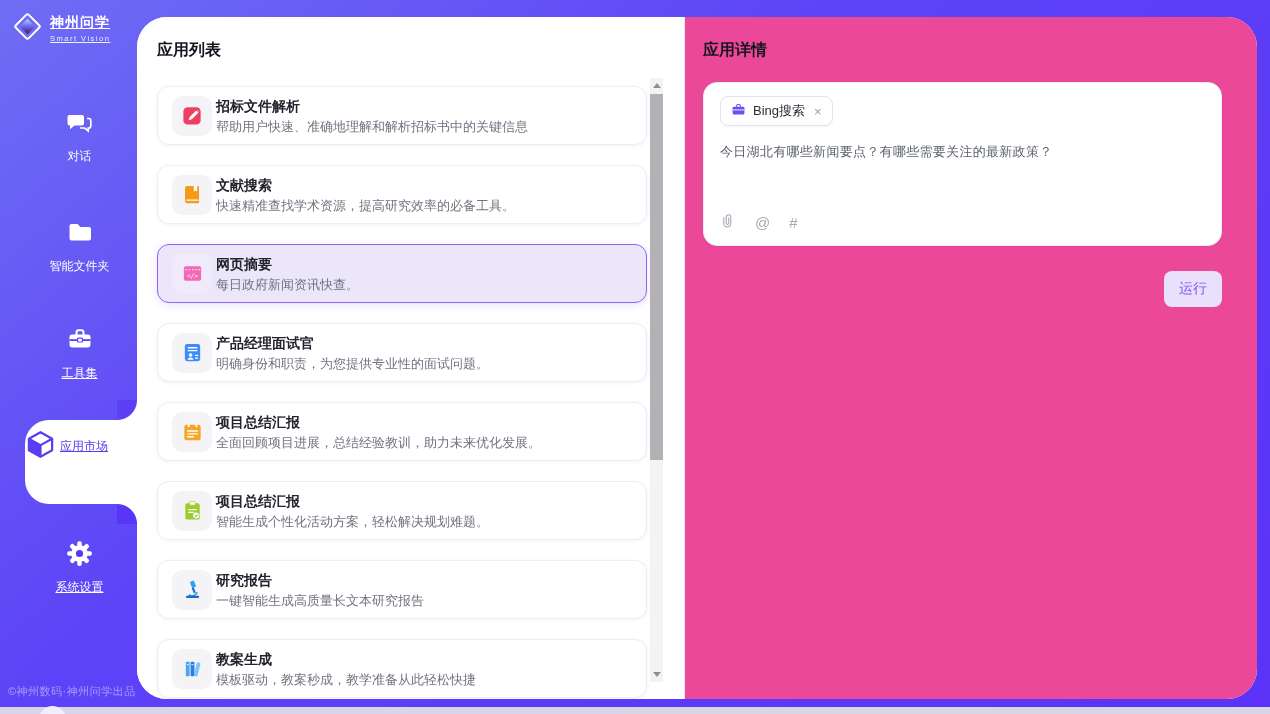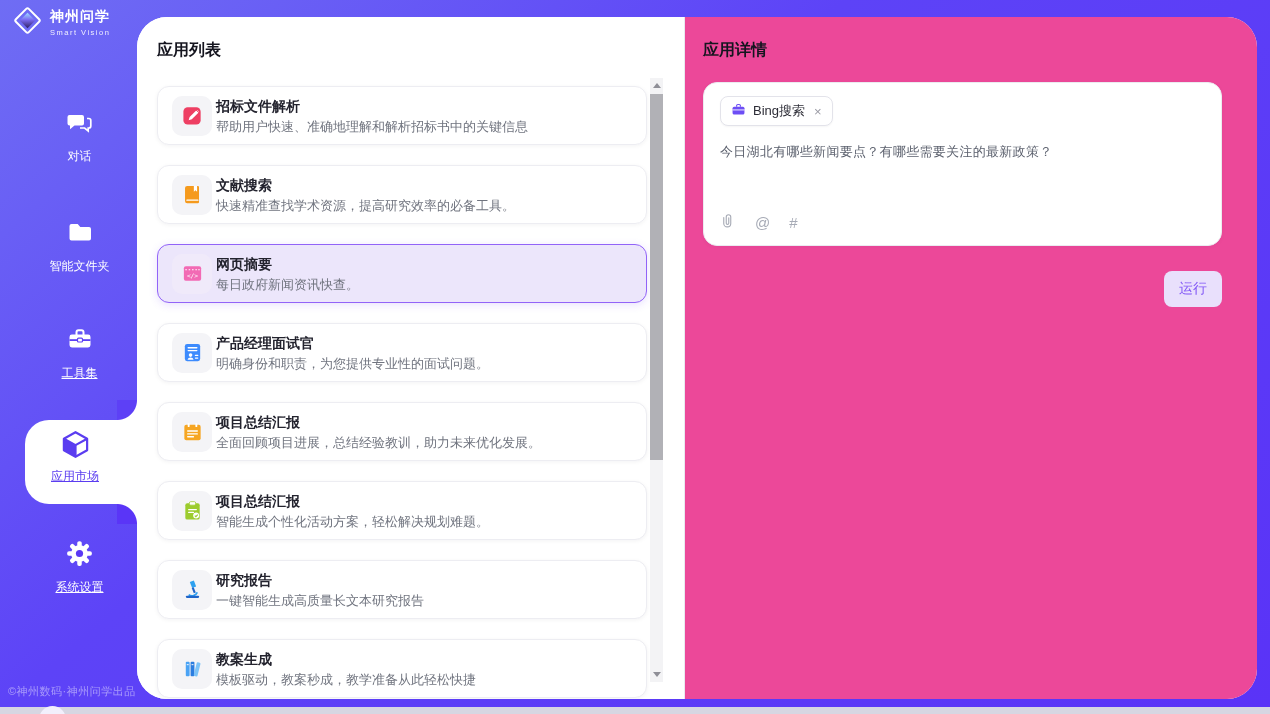--- a/index.html
+++ b/index.html
@@ -6,31 +6,31 @@
   html,body { width:1270px; height:714px; font-family:"Liberation Sans","DejaVu Sans",sans-serif; background:#d7d6e2; overflow:hidden; }
   .frame { position:absolute; left:0; top:0; width:1270px; height:707px;
            background:linear-gradient(140deg,#6f6df4 0%,#5d43f7 40%,#5a33f7 100%); }
 
   
   .main-panel { position:absolute; left:137px; top:17px; width:1120px; height:682px;
                 background:#fff; border-radius:30px; overflow:hidden; display:flex; }
 
   
   .sidebar { position:absolute; left:0; top:0; width:137px; height:707px; color:#fff; }
-  .brand { position:absolute; left:12px; top:5px; display:flex; align-items:center; gap:7px; }
+  .brand { position:absolute; left:12px; top:11px; display:flex; align-items:center; gap:7px;text-decoration:underline; }
   .brand-name { font-size:14px; font-weight:bold; letter-spacing:1px; }
   .brand-sub { font-size:7.5px; letter-spacing:1.5px; opacity:.9; margin-top:2px; }
   .nav-item { position:absolute; left:0; width:159px; display:flex; flex-direction:column; align-items:center; gap:8px; cursor:pointer; }
   .nav-label { font-size:12px; color:#fff; }
   .nav-label.u { text-decoration:underline; }
   .active-tab { position:absolute; left:25px; top:420px; width:112px; height:84px; background:#fff; border-radius:24px 0 0 24px; }
   .fillet { position:absolute; width:20px; height:20px; left:117px; }
   .fillet.top { top:400px; background:radial-gradient(circle at 0 0, #5d40f6 19.5px, #fff 20.5px); }
   .fillet.bot { top:504px; background:radial-gradient(circle at 0 100%, #5a35f7 19.5px, #fff 20.5px); }
-  .active-tab .inner { position:absolute; left:0; top:9px; width:100px; display:flex; flex-direction:column; align-items:center; gap:4px; cursor:pointer; }
+  .active-tab .inner { position:absolute; left:0; top:9px; width:100px; display:flex; flex-direction:row; align-items:center; gap:4px; cursor:pointer; }
   .active-tab .nav-label { color:#5b3df0; }
   .user-row { position:absolute; left:39px; top:678px; display:flex; align-items:center; gap:13px;margin-top:28px; }
   .avatar { width:27px; height:27px; border-radius:50%; background:#f2effc; display:flex; align-items:center; justify-content:center; }
   .user-name { font-size:13px; color:#fff; }
   .copyright { position:absolute; left:8px; top:684px; font-size:11px; color:rgba(255,255,255,.45); letter-spacing:.5px; }
 
   
   .list-section { width:547px; background:#fff; position:relative; padding:23px 0 0 20px; flex:none; }
   .section-title { font-size:16px; font-weight:bold; color:#15151f;font-family:Liberation Serif, serif; }
   .cards { margin-top:25px; width:490px; }

